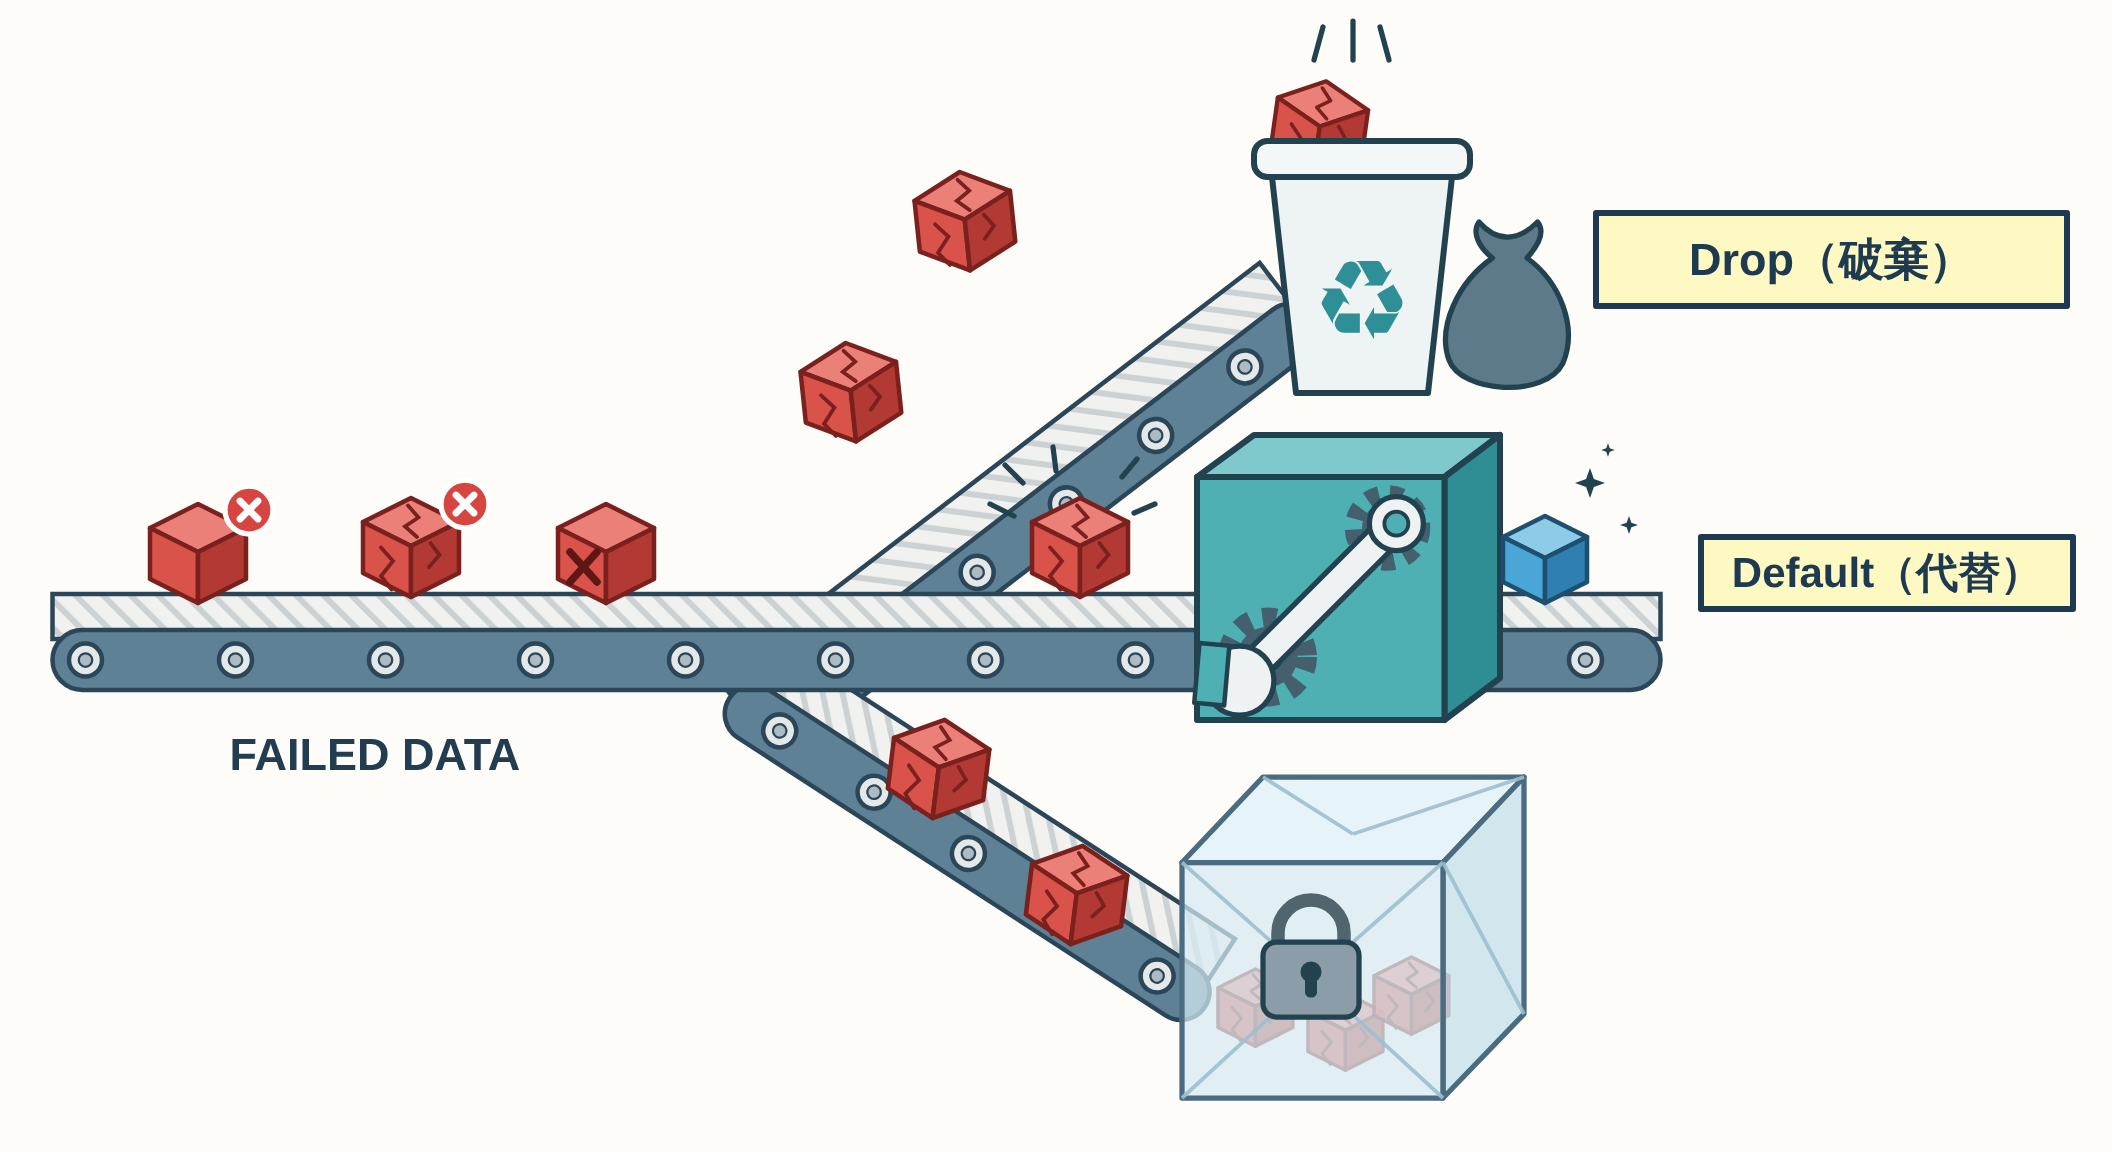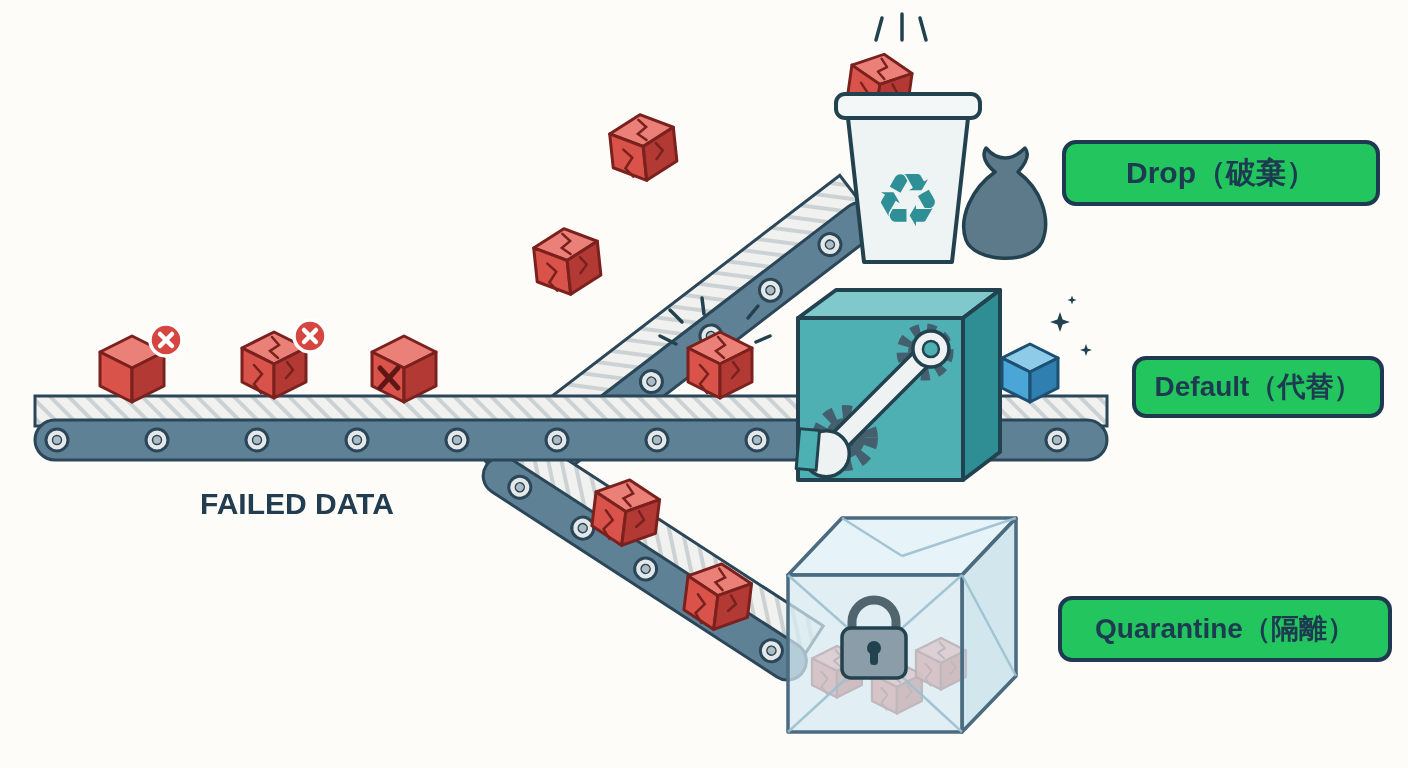--- a/index.html
+++ b/index.html
@@ -5,36 +5,36 @@
   html,body{margin:0;padding:0;}
   body{
     width:1408px;height:768px;overflow:hidden;
     background:#fdfcf9;
     font-family:"Liberation Sans","DejaVu Sans",sans-serif;
   }
   .stage{position:relative;width:1408px;height:768px;}
   .stage > svg{position:absolute;left:0;top:0;}
   .label-box{
     position:absolute;
-    background:#22c55e;
+    background:#fef9c3;
     border:4px solid #1e3a50;
-    border-radius:14px;
+    border-radius:2px;
     display:flex;align-items:center;justify-content:center;
     font-weight:bold;font-size:30px;color:#1e3a50;
     white-space:nowrap;
     box-sizing:border-box;
   }
   .label-drop{left:1062px;top:140px;width:318px;height:66px;}
-  .label-default{left:1132px;top:356px;width:252px;height:62px;font-size:28px;}
+  .label-default{left:1132px;top:356px;width:252px;height:52px;font-size:28px;}
   .label-quarantine{left:1058px;top:596px;width:334px;height:66px;font-size:28px;}
   .caption{
     position:absolute;left:153px;top:484px;
     font-weight:bold;font-size:30px;color:#223c50;line-height:1.3;
   }
-  .caption span{display:block;margin-left:47px;}
+  .caption span{display:block;}
 </style>
 </head>
 <body>
 
 <div class="stage">
 
 <svg width="1408" height="768" viewBox="0 0 1408 768">
   <defs>
     <pattern id="hatch" width="13" height="13" patternUnits="userSpaceOnUse" patternTransform="rotate(-45)">
       <rect width="13" height="13" fill="#f1f2ef"></rect>
@@ -223,21 +223,18 @@
     </g>
   </g>
 </svg>
 
 <div class="label-box label-drop">
   <span>Drop（破棄）</span>
 </div>
 <div class="label-box label-default">
   <span>Default（代替）</span>
 </div>
-<div class="label-box label-quarantine">
-  <span>Quarantine（隔離）</span>
-</div>
 
 <div class="caption">
   <span>FAILED DATA</span>
 </div>
 
 </div>
 
 </body></html>

